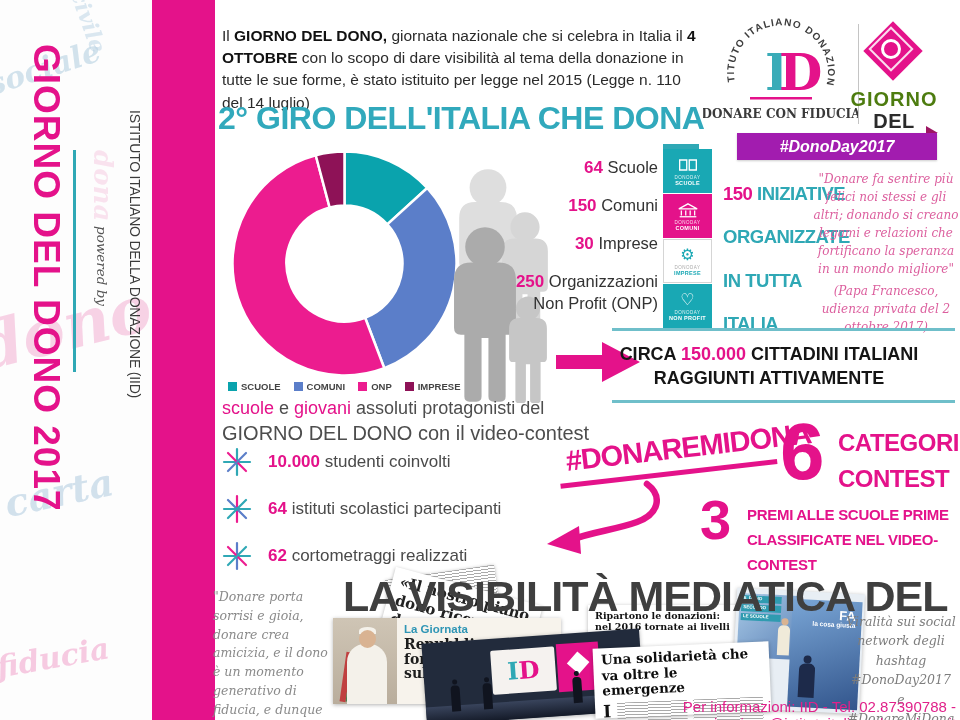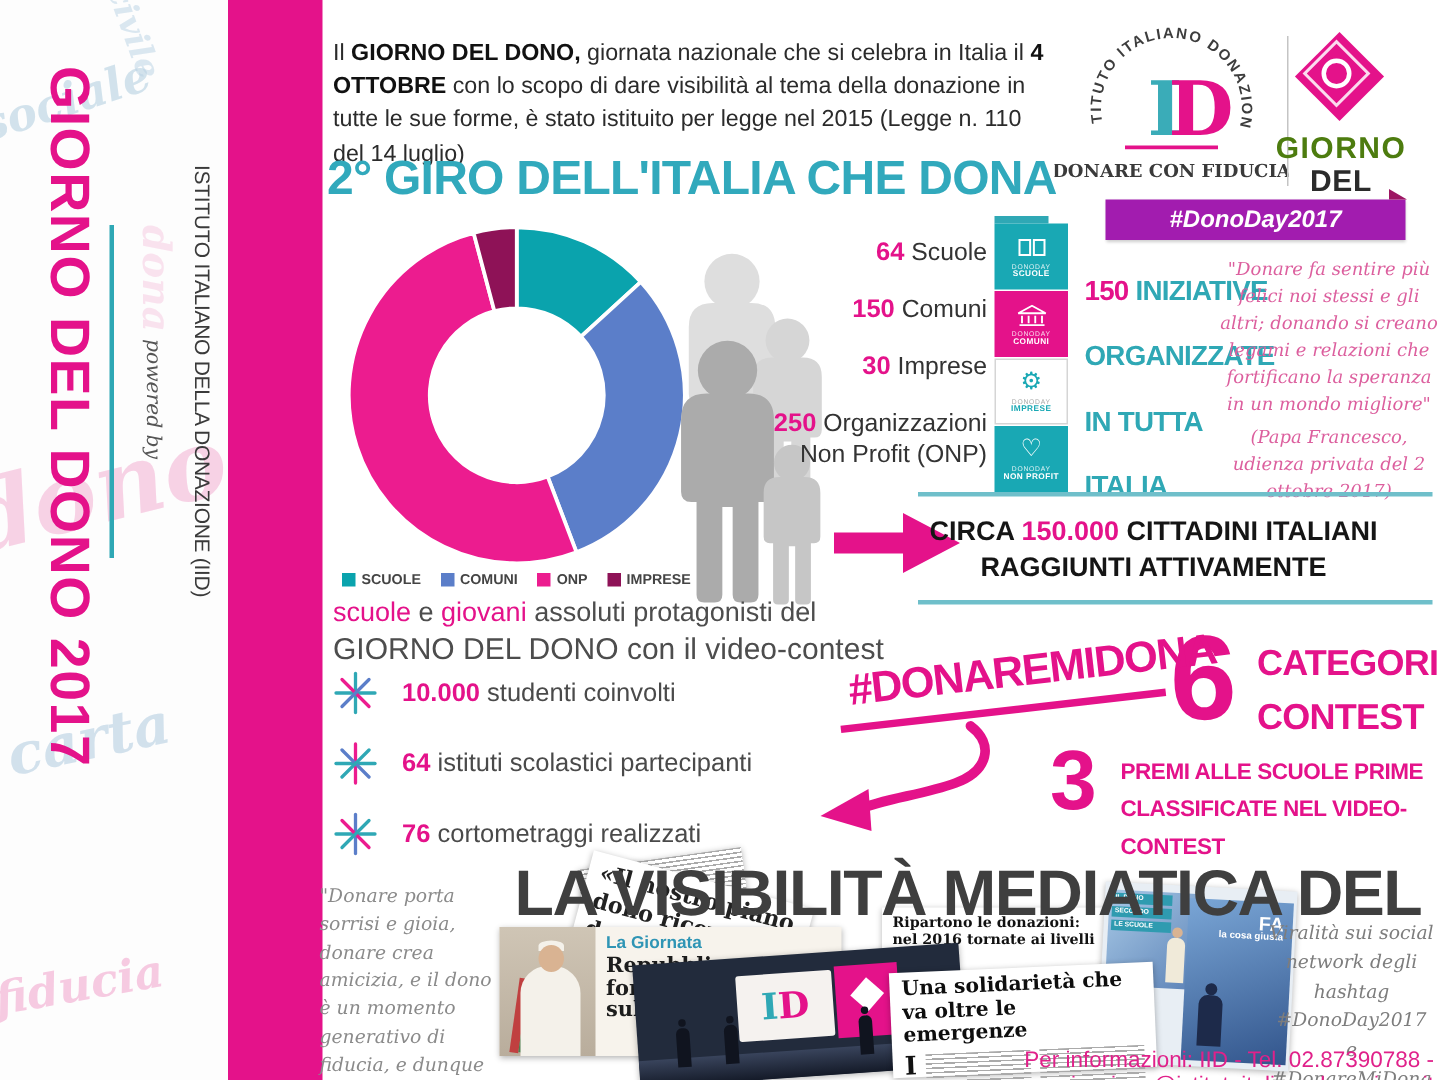--- a/index.html
+++ b/index.html
@@ -337,21 +337,21 @@
     </div>
     <div class="bullet" data-name="bullet-cortometraggi">
       <svg width="30" height="30" viewBox="0 0 30 30" data-name="star-bullet-icon">
         <g stroke-width="2.2" stroke-linecap="round">
             <line x1="2" y1="15" x2="28" y2="15" stroke="#2fa8b5"></line>
             <line x1="15" y1="2" x2="15" y2="28" stroke="#5b7ec9"></line>
             <line x1="6" y1="6" x2="24" y2="24" stroke="#ec1c8f"></line>
             <line x1="24" y1="6" x2="6" y2="24" stroke="#2fa8b5"></line>
           </g>
       </svg>
-      <span><span class="num">76</span><span> cortometraggi realizzati</span></span>
+      <span><span class="num">62</span><span> cortometraggi realizzati</span></span>
     </div>
   </div>
 
   <div class="hashtag" data-name="donaremidona-hashtag">#DONAREMIDONA</div>
   <svg class="hook-arrow" data-name="curved-arrow-icon" width="120" height="90" viewBox="0 0 120 90">
     <path d="M 102 14 C 118 26 114 44 92 52 C 70 60 46 62 26 70" fill="none" stroke="#e4128a" stroke-width="6.5" stroke-linecap="round"></path>
     <polygon points="34,56 2,74 36,84" fill="#e4128a"></polygon>
   </svg>
 
   <div class="cat6" data-name="categories-count">6</div>

